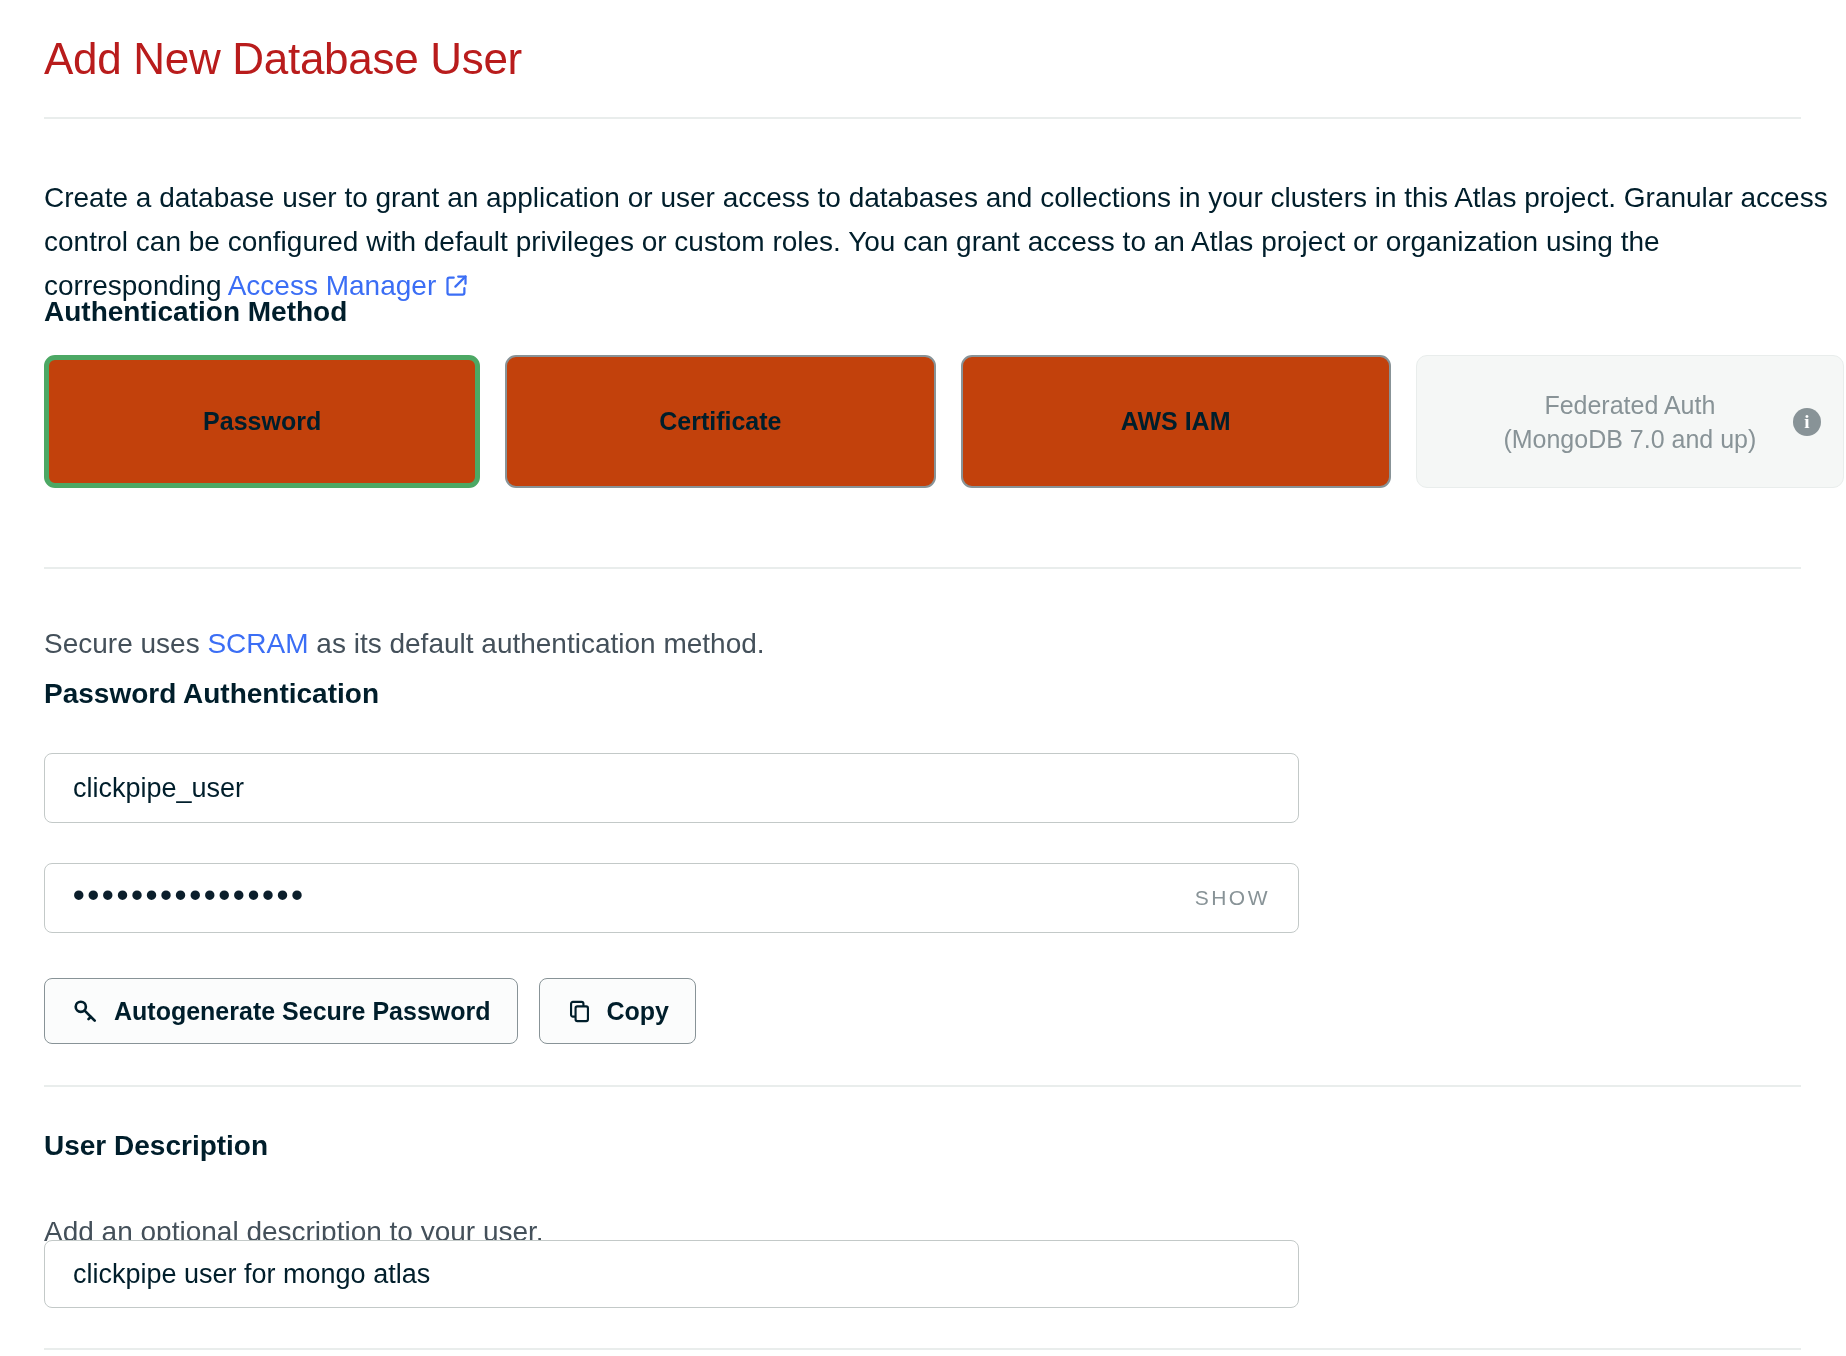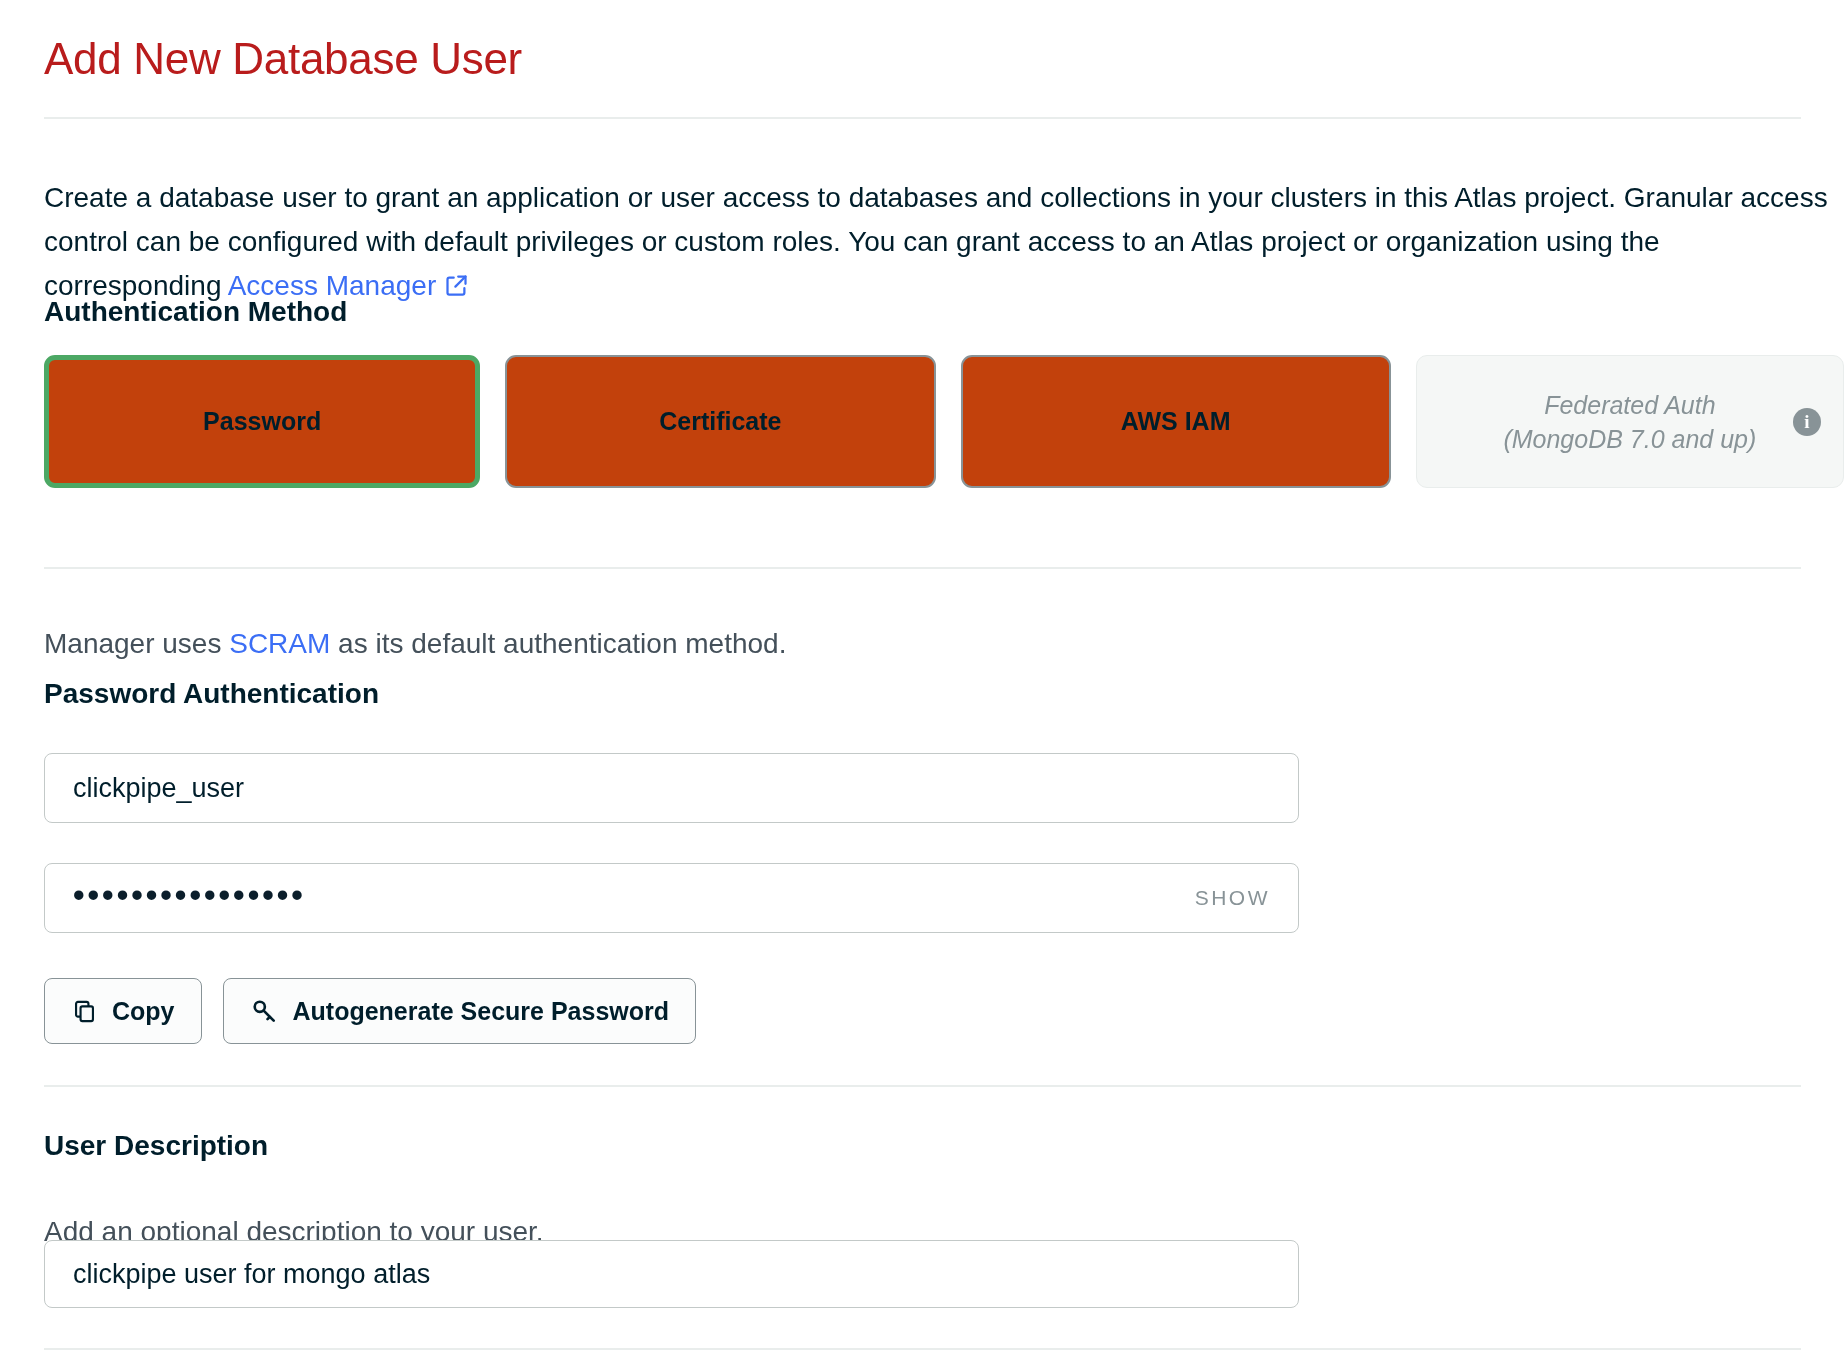--- a/index.html
+++ b/index.html
@@ -43,21 +43,21 @@
     flex:1;height:133px;box-sizing:border-box;border-radius:11px;
     border:2px solid #889397;background:#c2410c;cursor:pointer;
     display:flex;align-items:center;justify-content:center;
     font-size:25px;font-weight:700;color:#001E2B;text-align:center;
   }
   .card.selected{border:5px solid #4CA864;}
   .card.disabled{
     background:#F5F7F6;border:1px solid #E9EDEC;cursor:default;
     color:#889397;font-weight:400;position:relative;
   }
-  .card.disabled .card-lines{line-height:34px;font-size:25px;font-style:italic;}
+  .card.disabled .card-lines{line-height:34px;font-size:25px;}
   .info-badge{
     position:absolute;right:22px;top:50%;transform:translateY(-50%);
     width:28px;height:28px;border-radius:50%;background:#889397;color:#fff;
     display:flex;align-items:center;justify-content:center;
     font-size:19px;font-weight:700;font-family:"Liberation Serif",serif;
     cursor:pointer;
   }
 
   .scram-note{
     position:absolute;left:44px;top:600px;
@@ -128,48 +128,48 @@
     <div class="card-lines">
       <div>Federated Auth</div>
       <div>(MongoDB 7.0 and up)</div>
     </div>
     <span class="info-badge">i</span>
   </div>
 </div>
 
 <div class="divider" id="divider-2"></div>
 
-<p class="scram-note"><span>Manager uses </span><a class="link">SCRAM</a><span> as its default authentication method.</span></p>
+<p class="scram-note"><span>Secure uses </span><a class="link">SCRAM</a><span> as its default authentication method.</span></p>
 
 <h2 class="section-heading" id="pw-heading">Password Authentication</h2>
 
 <div class="text-input" id="username-input">
   <span>clickpipe_user</span>
 </div>
 
 <div class="text-input" id="password-input">
   <span class="pw-dots">••••••••••••••••</span>
   <span class="show-toggle">SHOW</span>
 </div>
 
 <div class="button-row">
   <button class="btn">
-    <svg width="27" height="27" viewBox="0 0 24 24" fill="none" stroke="#001E2B" stroke-width="1.9" stroke-linejoin="round">
-        <rect x="8.5" y="7.5" width="11" height="13" rx="1.6"></rect>
-        <path d="M15.5 7.5V5.2a1.7 1.7 0 0 0-1.7-1.7H6.2a1.7 1.7 0 0 0-1.7 1.7v9.6a1.7 1.7 0 0 0 1.7 1.7h2.3"></path>
-      </svg>
-    <span>Copy</span>
-  </button>
-  <button class="btn">
     <svg width="29" height="29" viewBox="0 0 24 24" fill="none" stroke="#001E2B" stroke-width="2.2" stroke-linecap="round">
         <circle cx="8.1" cy="8.1" r="4.2"></circle>
         <path d="M11.3 11.3l8.3 8.3"></path>
         <path d="M16.4 16.4l-1.9 1.9"></path>
       </svg>
     <span>Autogenerate Secure Password</span>
+  </button>
+  <button class="btn">
+    <svg width="27" height="27" viewBox="0 0 24 24" fill="none" stroke="#001E2B" stroke-width="1.9" stroke-linejoin="round">
+        <rect x="8.5" y="7.5" width="11" height="13" rx="1.6"></rect>
+        <path d="M15.5 7.5V5.2a1.7 1.7 0 0 0-1.7-1.7H6.2a1.7 1.7 0 0 0-1.7 1.7v9.6a1.7 1.7 0 0 0 1.7 1.7h2.3"></path>
+      </svg>
+    <span>Copy</span>
   </button>
 </div>
 
 <div class="divider" id="divider-3"></div>
 
 <h2 class="section-heading" id="ud-heading">User Description</h2>
 
 <p class="hint-text">Add an optional description to your user.</p>
 
 <div class="text-input" id="description-input">

